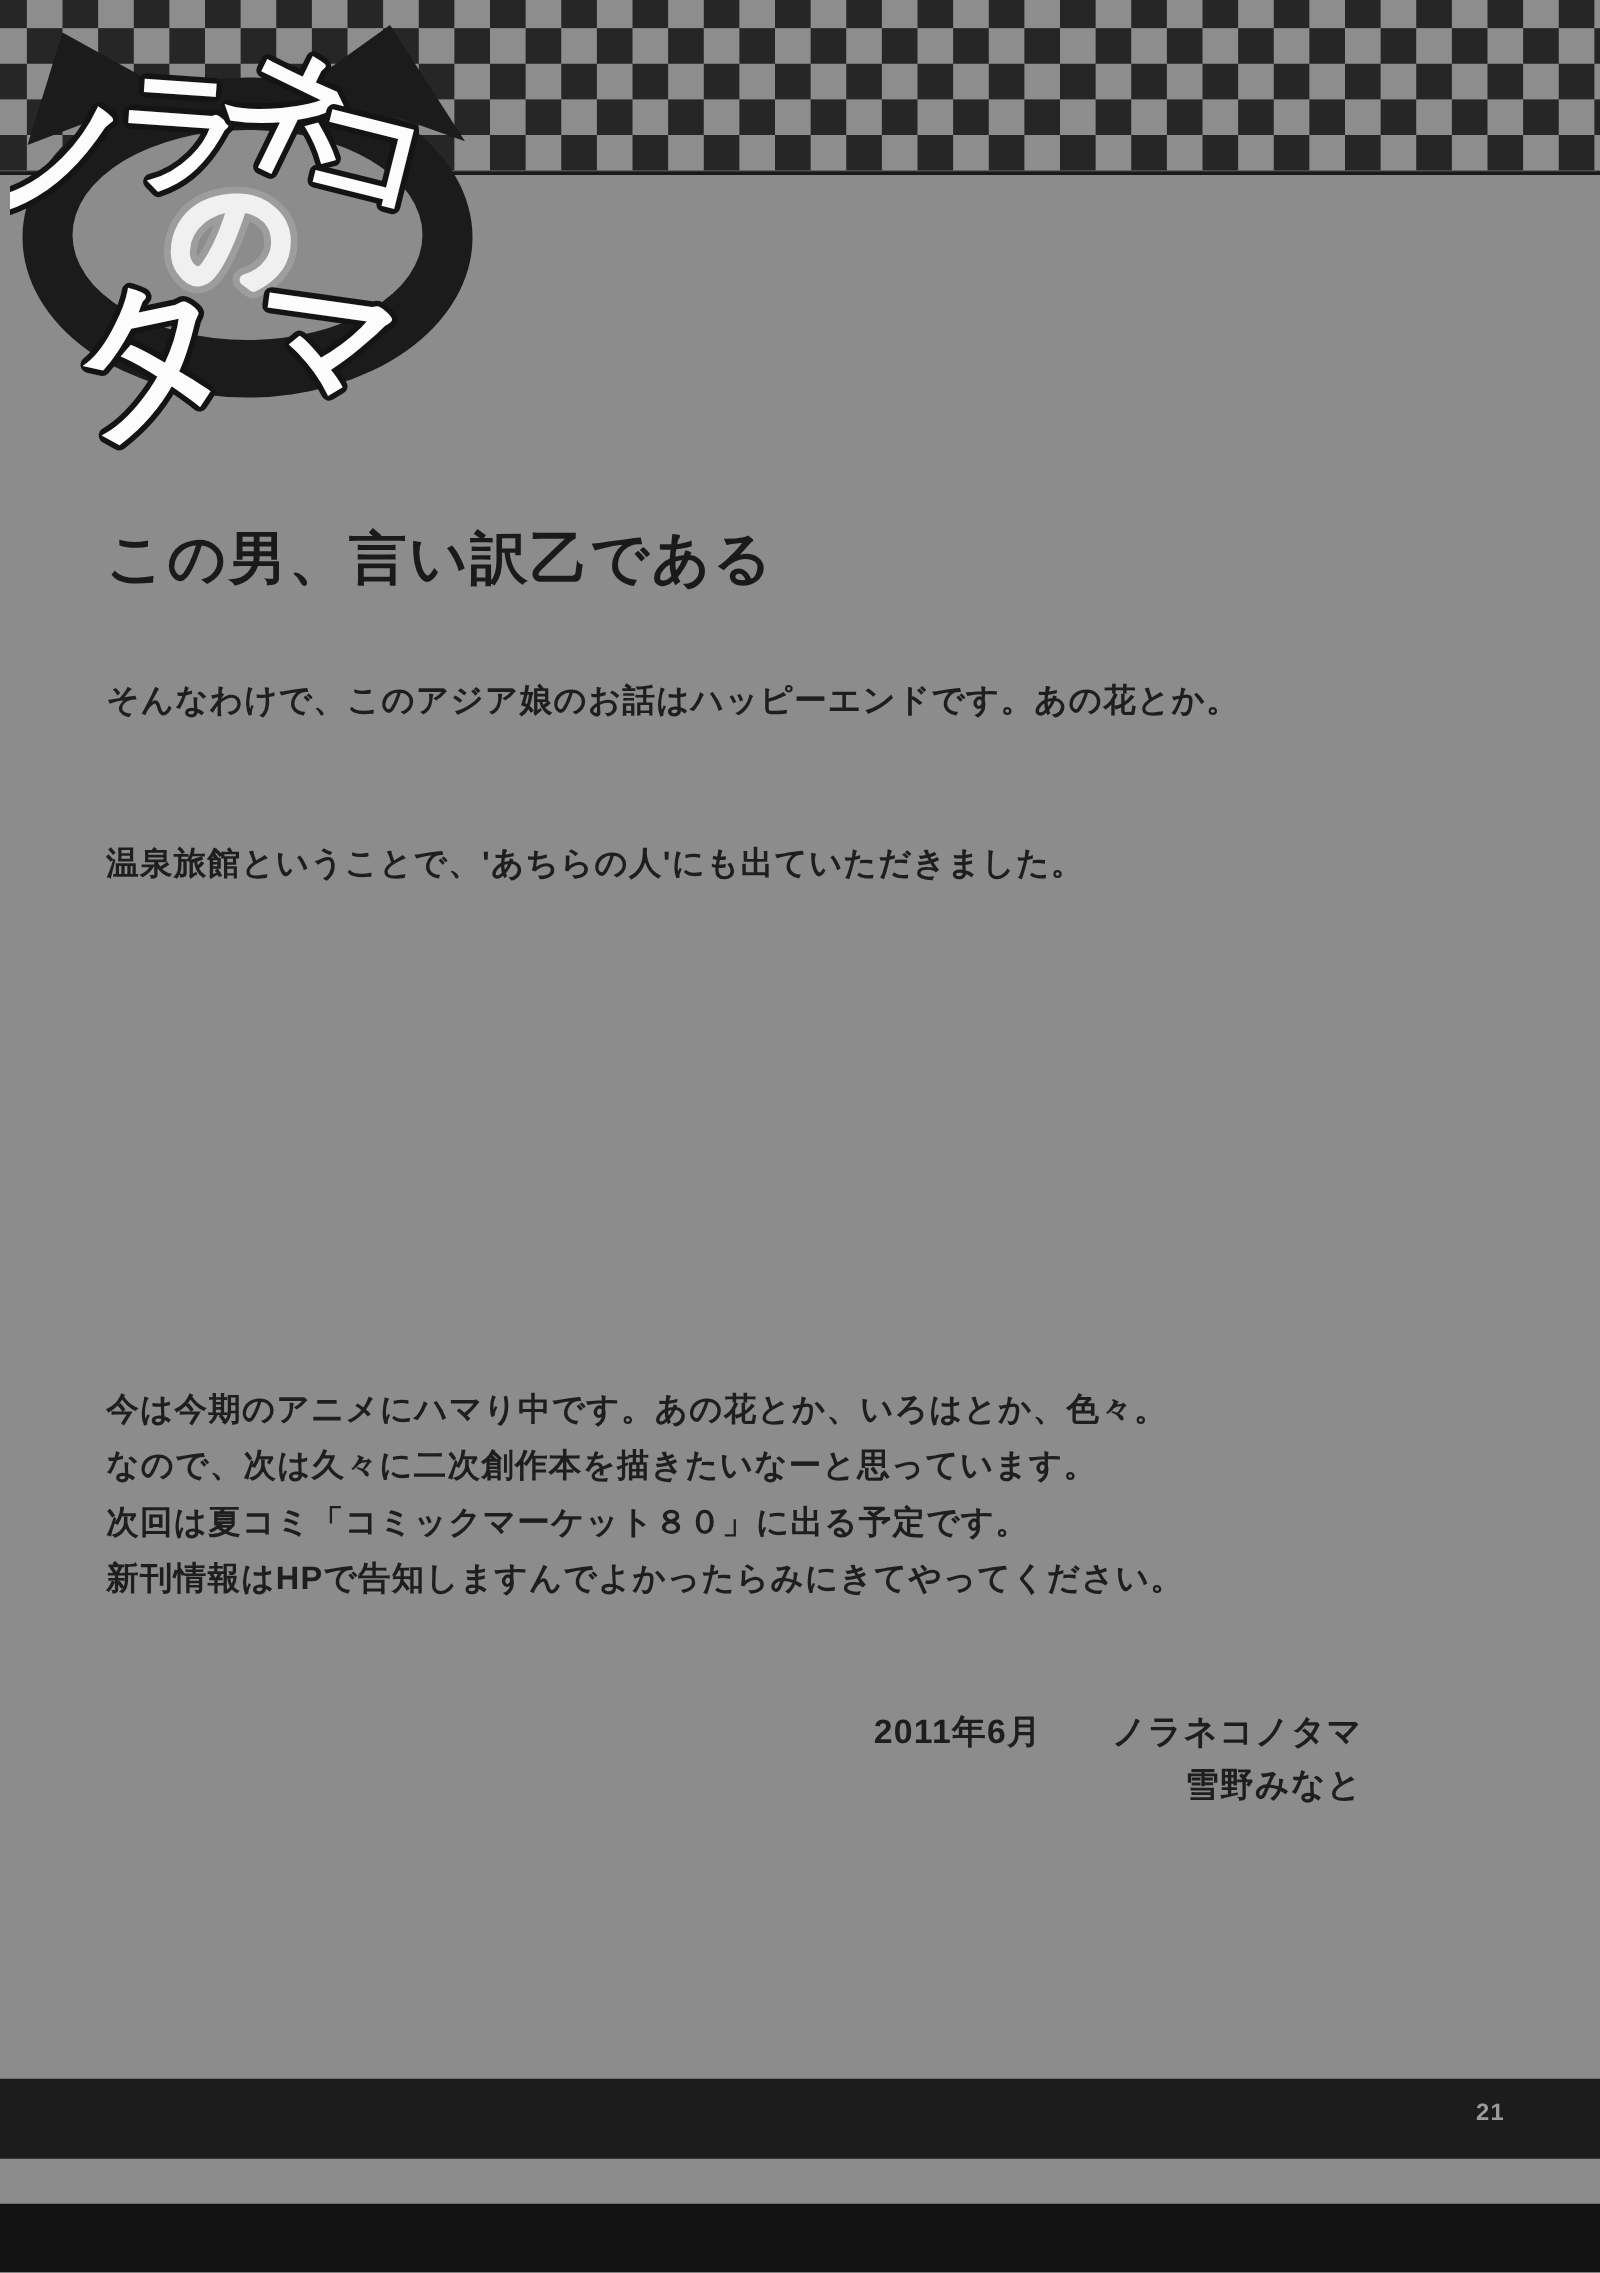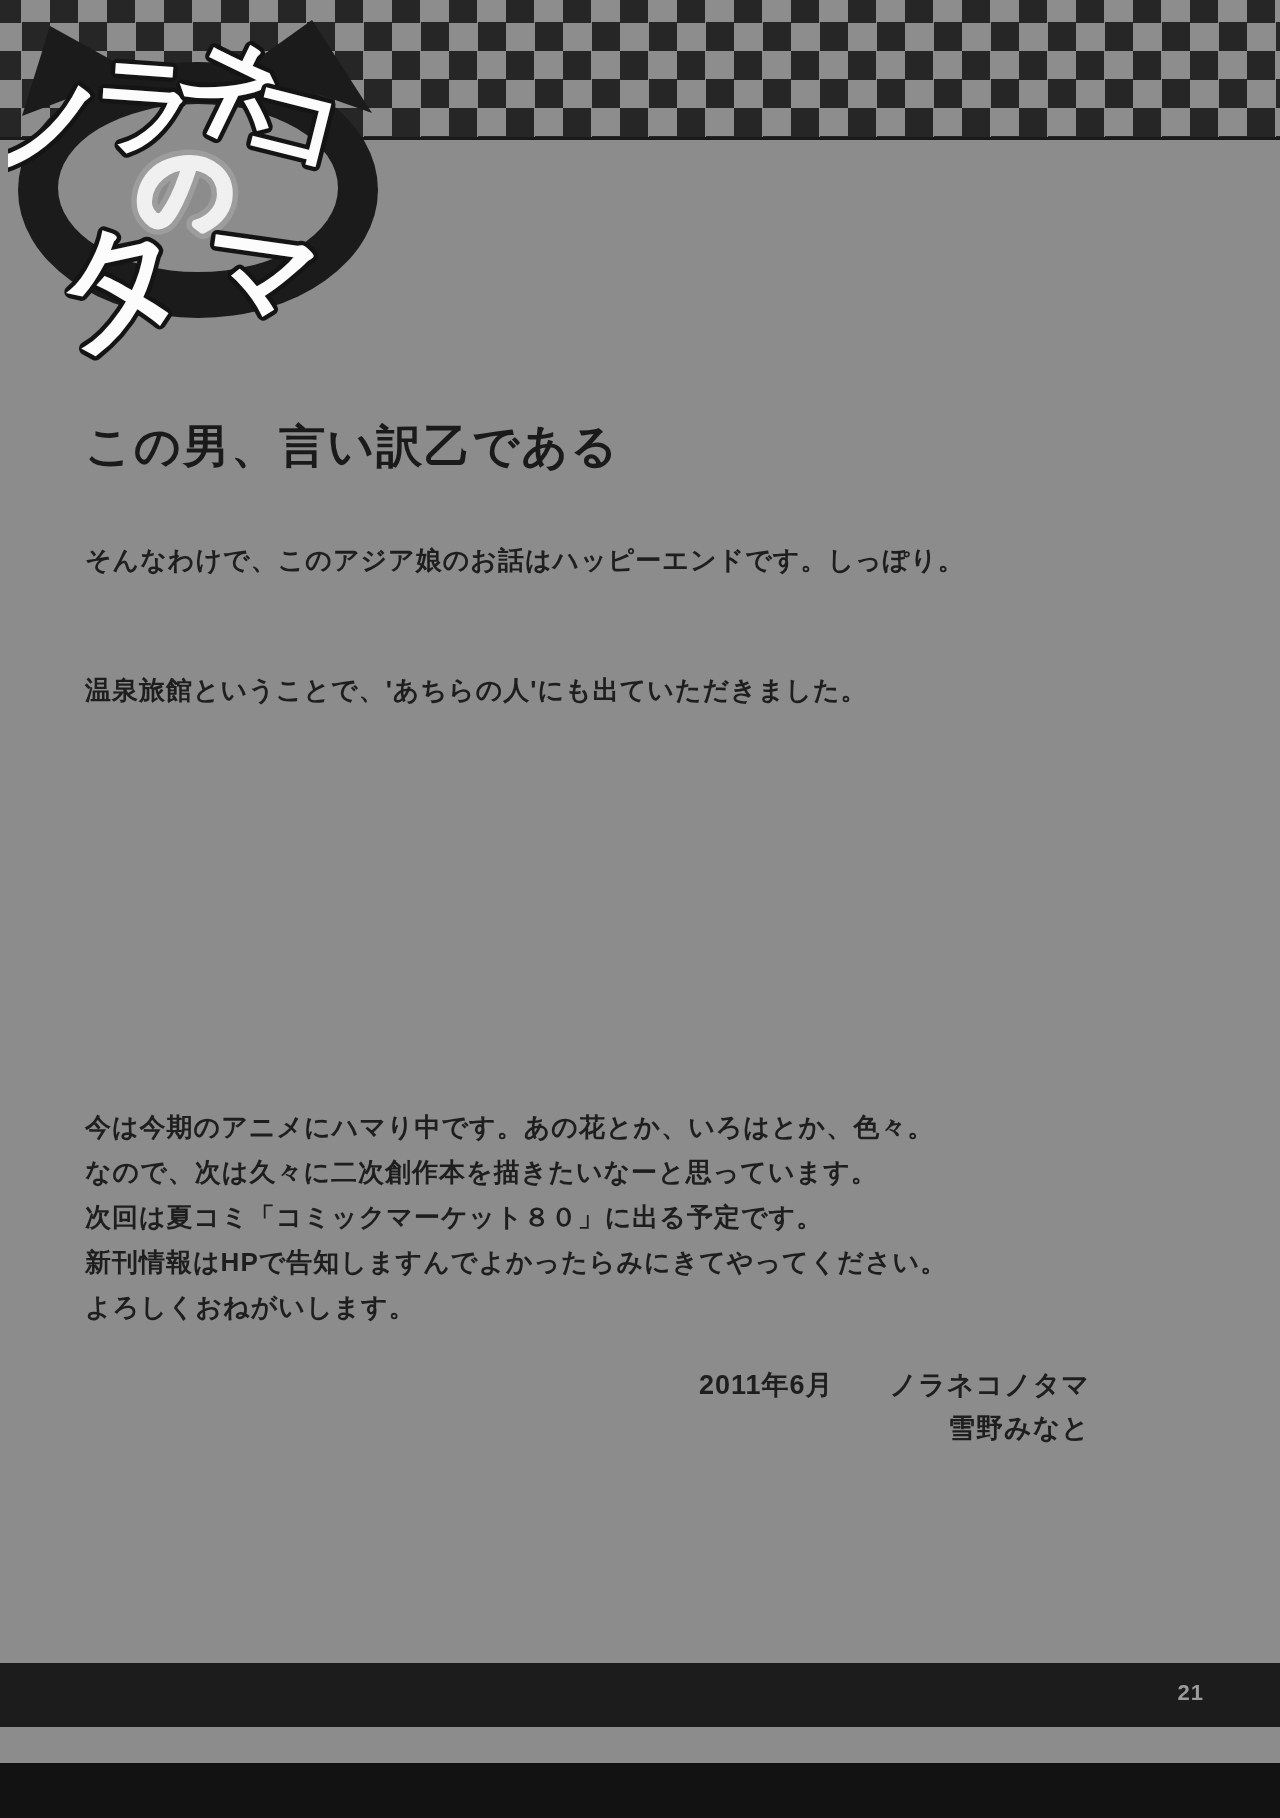--- a/index.html
+++ b/index.html
@@ -47,21 +47,21 @@
   .signature {
     position:absolute; right:190px; top:1364px; text-align:right;
     font-size:27px; line-height:43px; font-weight:bold;
     color:#1e1e1e; letter-spacing:1px; white-space:nowrap;
   }
   
   .band-mid   { position:absolute; left:0; top:1663px; width:1280px; height:64px; background:#1c1c1c; }
   .band-bottom{ position:absolute; left:0; top:1763px; width:1280px; height:55px; background:#121212; }
   .page-num {
     position:absolute; top:1680px; right:76px;
-    font-size:22px; font-weight:bold; color:#9c9c9c; letter-spacing:1px;
+    font-size:19px; font-weight:bold; color:#9c9c9c; letter-spacing:1px;
   }
 </style>
 </head>
 <body>
 
 <div class="page">
 
   <div class="checker"></div>
 
   <svg class="logo" width="395" height="360" viewBox="0 0 395 360">
@@ -80,34 +80,33 @@
       <text class="no-outer" x="178" y="205" font-size="95">の</text>
       <text class="no-inner" x="178" y="205" font-size="95">の</text>
       <text class="logo-ch" x="112" y="312" font-size="130" transform="rotate(-12 112 260)">タ</text>
       <text class="logo-ch" x="255" y="296" font-size="115" transform="rotate(8 255 255)">マ</text>
     </g>
   </svg>
 
   <div class="heading">この男、言い訳乙である</div>
 
   <div class="para p1">
-    <div>そんなわけで、このアジア娘のお話はハッピーエンドです。しっぽり。</div>
+    <div>そんなわけで、このアジア娘のお話はハッピーエンドです。あの花とか。</div>
   </div>
 
   <div class="para p2">
     <div>温泉旅館ということで、'あちらの人'にも出ていただきました。</div>
   </div>
 
 
   <div class="para p4">
     <div>今は今期のアニメにハマり中です。あの花とか、いろはとか、色々。</div>
     <div>なので、次は久々に二次創作本を描きたいなーと思っています。</div>
     <div>次回は夏コミ「コミックマーケット８０」に出る予定です。</div>
     <div>新刊情報はHPで告知しますんでよかったらみにきてやってください。</div>
-    <div>よろしくおねがいします。</div>
   </div>
 
   <div class="signature">
     <div>2011年6月　　ノラネコノタマ</div>
     <div>雪野みなと</div>
   </div>
 
   <div class="band-mid"></div>
   <div class="page-num">21</div>
   <div class="band-bottom"></div>

